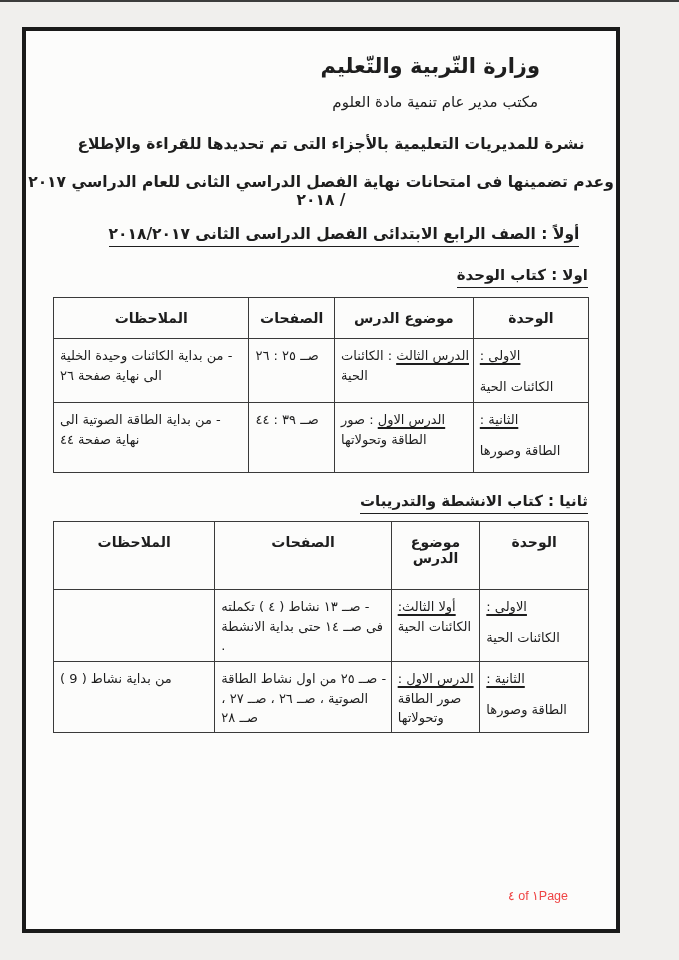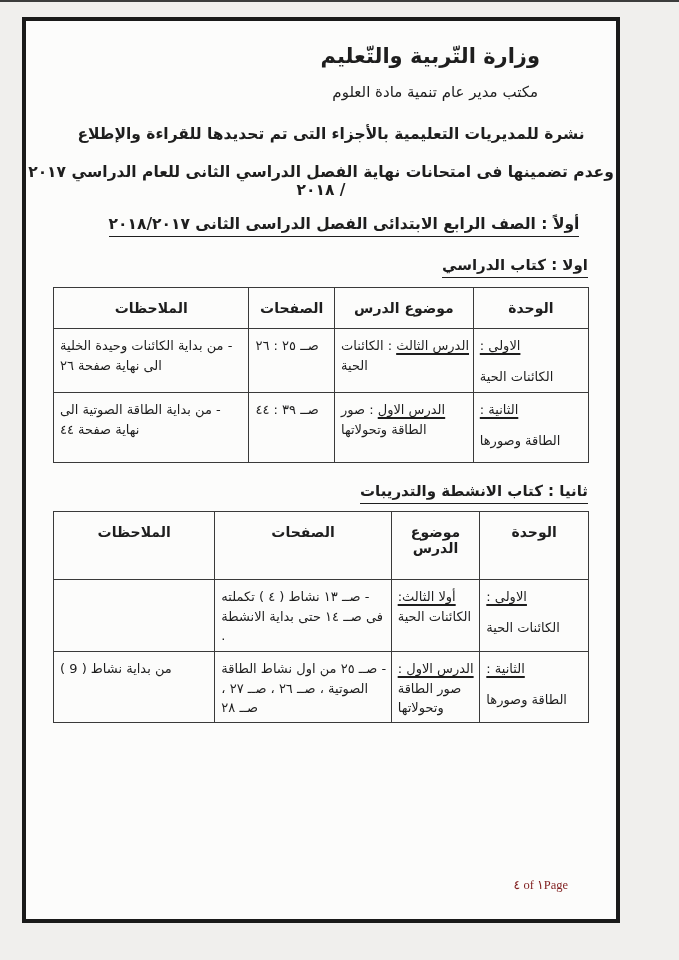--- a/index.html
+++ b/index.html
@@ -8,21 +8,21 @@
     background:#f0efed;
     font-family:"DejaVu Sans", sans-serif;
     color:#1e1e1e;
     position:relative;
   }
   .photo-edge {
     position:absolute; top:0; left:0; width:679px; height:2px;
     background:#3c3c3c;
   }
   .page {
-    position:absolute; left:22px; top:17px;
+    position:absolute; left:22px; top:27px;
     width:598px; height:906px;
     box-sizing:border-box;
     background:#fcfcfb;
     border:4px solid #1a1a1a;
   }
   .ministry {
     margin:23px 76px 0 0;
     text-align:right;
     font-size:21px; font-weight:bold;
   }
@@ -75,41 +75,41 @@
   .t1 .col-pages  { width:15.4%; }
   .t1 .col-notes  { width:37.3%; }
   .t2 .col-unit   { width:20%;   }
   .t2 .col-lesson { width:16%;   }
   .t2 .col-pages  { width:33.5%; }
   .t2 .col-notes  { width:30.5%; }
   .unit-desc { margin-top:11px; }
   .footer {
     position:absolute;
     right:48px; bottom:26px;
-    font-family:Liberation Serif, serif;
+    font-family:Liberation Sans, sans-serif;
     font-size:12.5px;
-    color:#7f1d1d;
+    color:#ef4444;
   }
 </style>
 </head>
 <body>
 
 <div class="photo-edge"></div>
 
 <div class="page" dir="rtl">
 
   <div class="ministry">وزارة التّربية والتّعليم</div>
   <div class="office">مكتب مدير عام تنمية مادة العلوم</div>
 
   <div class="notice-1">نشرة للمديريات التعليمية بالأجزاء التى تم تحديدها للقراءة والإطلاع</div>
   <div class="notice-2">وعدم تضمينها فى امتحانات نهاية الفصل الدراسي الثانى للعام الدراسي ٢٠١٧ / ٢٠١٨</div>
 
   <div class="grade-title"><span class="u-heading">أولاً : الصف الرابع الابتدائى الفصل الدراسى الثانى ٢٠١٨/٢٠١٧</span></div>
 
-  <div class="section-heading"><span class="u-heading">اولا : كتاب الدراسي</span></div>
+  <div class="section-heading"><span class="u-heading">اولا : كتاب الوحدة</span></div>
 
   <table class="t1">
     <thead>
       <tr style="height:41px;">
         <th class="col-unit">الوحدة</th>
         <th class="col-lesson">موضوع الدرس</th>
         <th class="col-pages">الصفحات</th>
         <th class="col-notes">الملاحظات</th>
       </tr>
     </thead>

